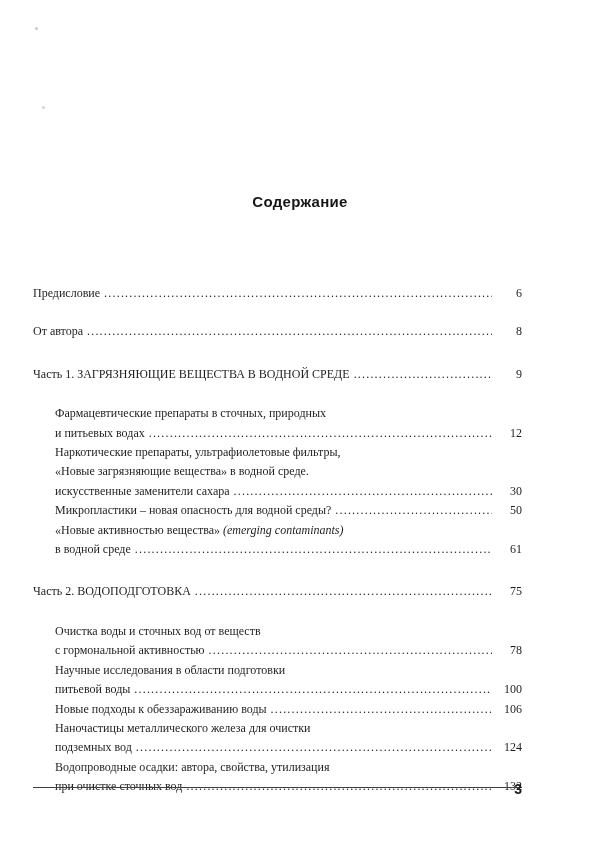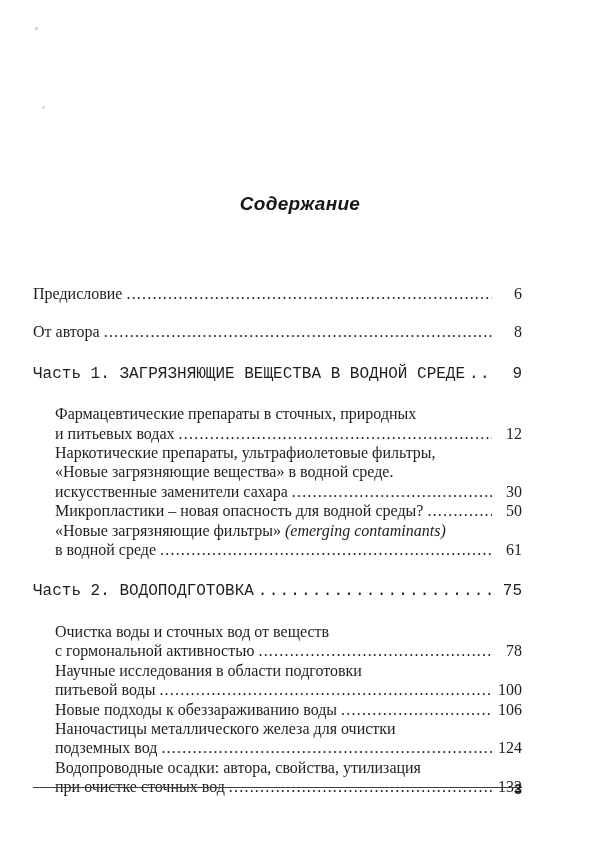--- a/index.html
+++ b/index.html
@@ -11,36 +11,35 @@
     font-family:"Liberation Serif", serif;
     color:#1e1e1e;
     overflow:hidden;
   }
   .title{
     position:absolute;
     top:193px;left:0;right:0;
     text-align:center;
     font-family:"Liberation Sans", sans-serif;
     font-weight:bold;
-    font-size:19px;
+    font-size:15px;
     letter-spacing:.3px;
     color:#161616;
-    font-style:italic;
   }
   .toc{
     position:absolute;
     left:33px;
     top:284px;
     width:489px;
-    font-size:16px;
+    font-size:12px;
     line-height:19.4px;
   }
   .entry{margin:0;}
   .e-front{margin-bottom:19px;}
-  .e-part{margin-top:23px;margin-bottom:20px;font-family:Liberation Mono, monospace;}
+  .e-part{margin-top:23px;margin-bottom:20px;}
   .e-sub{padding-left:22px;}
   .line{display:flex;align-items:baseline;}
   .txt{white-space:nowrap;}
   .txt .it{font-style:italic;}
   .dots{
     flex:1;
     overflow:hidden;
     white-space:nowrap;
     margin-left:4px;
     color:#1e1e1e;
@@ -137,21 +136,21 @@
       </div>
       <div class="entry e-sub">
         <div class="line">
           <span class="txt"><span>Микропластики – новая опасность для водной среды?</span></span>
           <span class="dots"></span>
           <span class="pg">50</span>
         </div>
       </div>
       <div class="entry e-sub">
         <div class="line">
-          <span class="txt"><span>«Новые загрязняющие фильтры» </span><span class="it">(emerging contaminants)</span></span>
+          <span class="txt"><span>«Новые активностью вещества» </span><span class="it">(emerging contaminants)</span></span>
         </div>
         <div class="line">
           <span class="txt"><span>в водной среде </span></span>
           <span class="dots"></span>
           <span class="pg">61</span>
         </div>
       </div>
       <div class="entry e-part">
         <div class="line">
           <span class="txt"><span>Часть 2. ВОДОПОДГОТОВКА </span></span>

